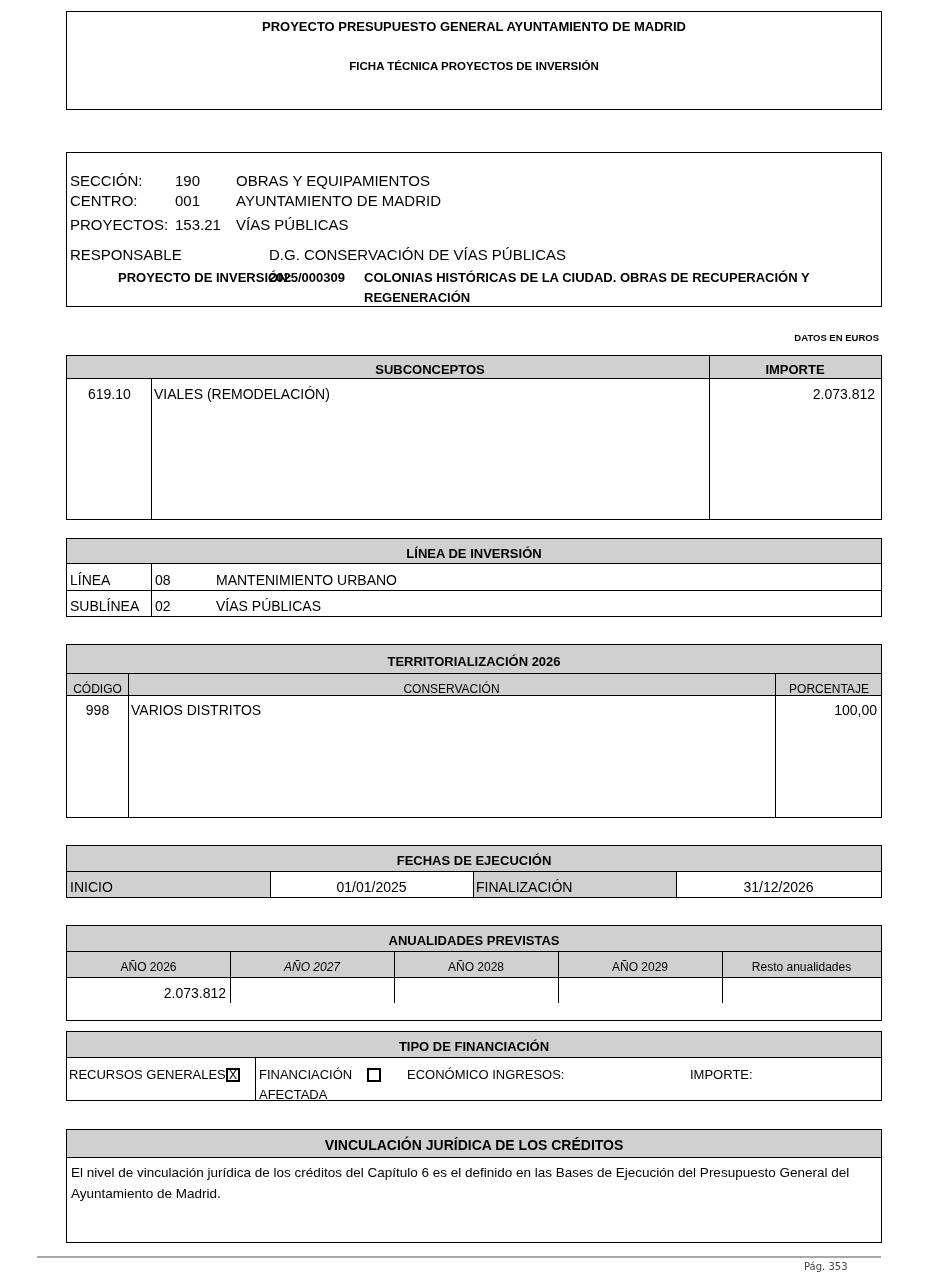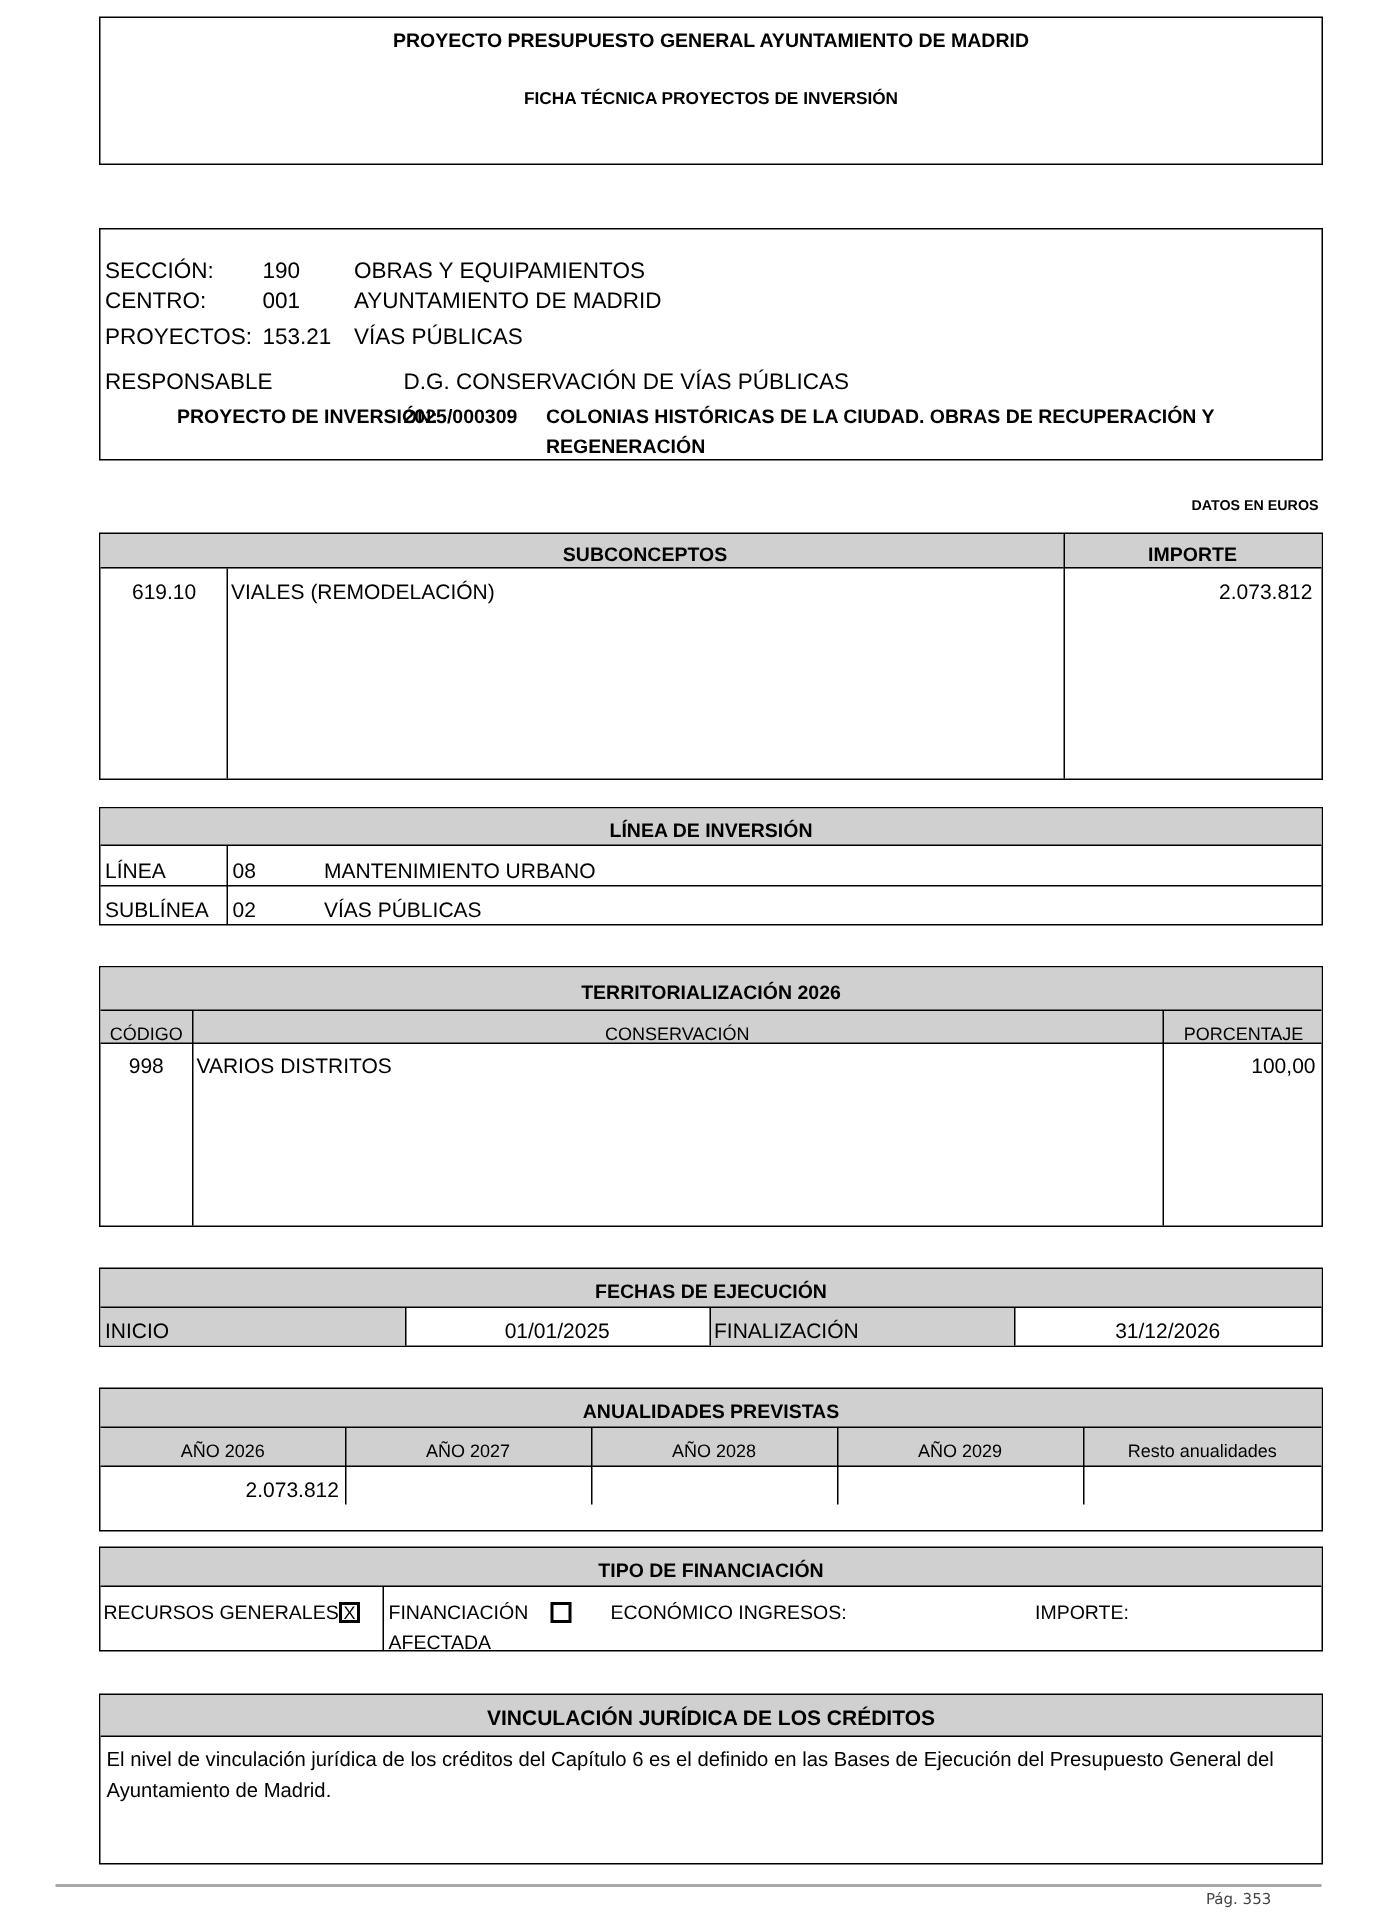--- a/index.html
+++ b/index.html
@@ -101,21 +101,21 @@
 
 <div class="box" style="top:925px;height:96px;">
   <div class="cell gray bb" style="left:0;top:0;width:100%;height:26px;"></div>
   <div class="abs bold center" style="left:0;right:0;top:7px;">ANUALIDADES PREVISTAS</div>
   <div class="cell gray bb" style="left:0;top:26px;width:100%;height:26px;"></div>
   <div class="cell bl" style="left:163px;top:26px;height:51px;"></div>
   <div class="cell bl" style="left:327px;top:26px;height:51px;"></div>
   <div class="cell bl" style="left:491px;top:26px;height:51px;"></div>
   <div class="cell bl" style="left:655px;top:26px;height:51px;"></div>
   <span class="abs center" style="left:0;width:163px;top:34px;font-size:12px;">AÑO 2026</span>
-  <span class="abs center" style="left:163px;width:164px;top:34px;font-size:12px;">AÑO 2027</span>
+  <span class="abs center" style="left:163px;width:164px;top:34px;font-size:12px;font-style:italic;">AÑO 2027</span>
   <span class="abs center" style="left:327px;width:164px;top:34px;font-size:12px;">AÑO 2028</span>
   <span class="abs center" style="left:491px;width:164px;top:34px;font-size:12px;">AÑO 2029</span>
   <span class="abs center" style="left:655px;width:159px;top:34px;font-size:12px;">Resto anualidades</span>
   <span class="abs right" style="left:0;width:159px;top:59px;font-size:14px;">2.073.812</span>
 </div>
 
 <div class="box" style="top:1031px;height:70px;">
   <div class="cell gray bb" style="left:0;top:0;width:100%;height:26px;"></div>
   <div class="abs bold center" style="left:0;right:0;top:7px;">TIPO DE FINANCIACIÓN</div>
   <div class="cell bl" style="left:188px;top:26px;height:42px;"></div>

